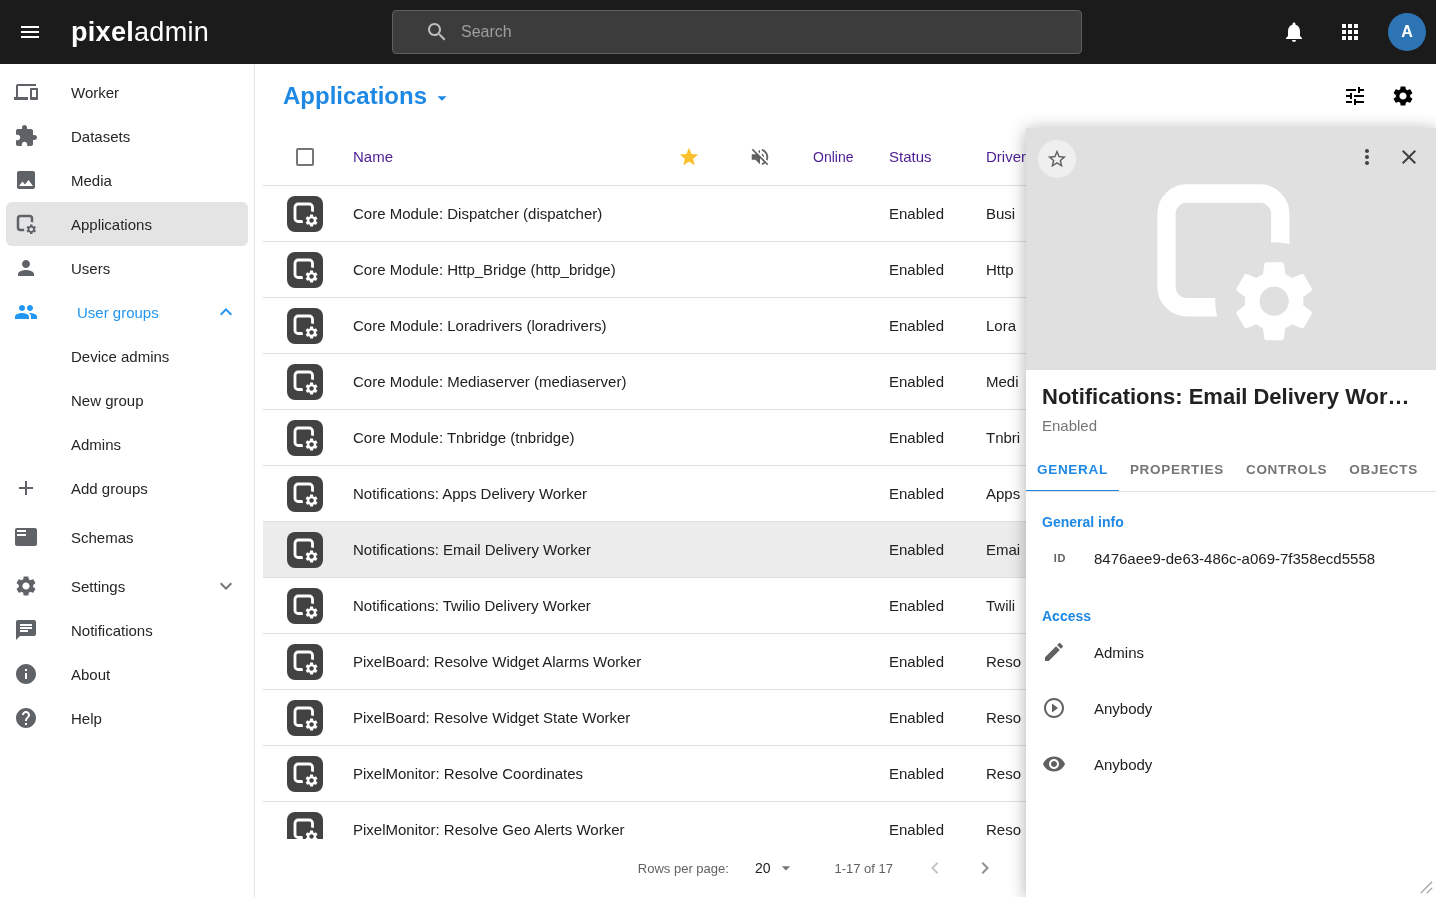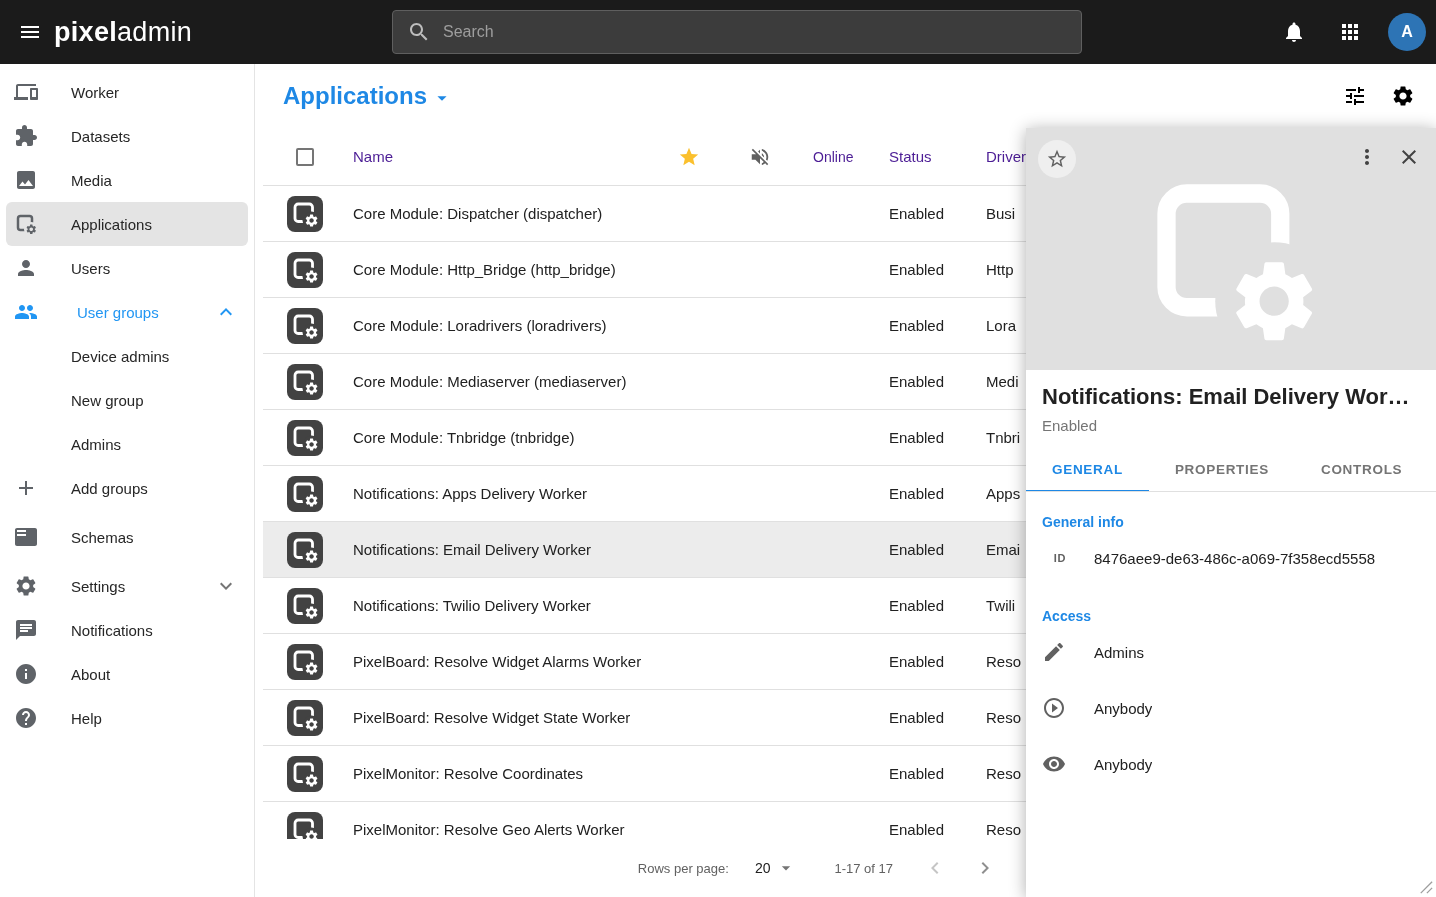--- a/index.html
+++ b/index.html
@@ -5,26 +5,26 @@
   * { box-sizing: border-box; margin: 0; padding: 0; }
   html,body { width:1436px; height:897px; overflow:hidden; background:#fff;
     font-family:"Liberation Sans","DejaVu Sans",sans-serif; color:#212121; }
   button { background:none; border:none; cursor:pointer; font-family:inherit; }
 
   
   .topbar { position:fixed; top:0; left:0; width:1436px; height:64px; background:#1b1b1b;
     display:flex; align-items:center; z-index:40; }
   .icon-btn { width:48px; height:48px; display:flex; align-items:center; justify-content:center; }
   .menu-btn { margin-left:6px; }
-  .brand { margin-left:0; font-size:27px; color:#fff; letter-spacing:.3px; white-space:nowrap; }
+  .brand { margin-left:17px; font-size:27px; color:#fff; letter-spacing:.3px; white-space:nowrap; }
   .brand-bold { font-weight:700; }
   .brand-light { font-weight:400; }
   .searchbar { position:absolute; left:392px; top:10px; width:690px; height:44px;
     background:#3c3c3c; border:1px solid #5f5f5f; border-radius:4px;
-    display:flex; align-items:center; padding:0 14px; }
+    display:flex; align-items:center; padding:0 32px; }
   .searchbar input { flex:1; margin-left:12px; background:transparent; border:none; outline:none;
     color:#e8e8e8; font-size:16px; }
   .searchbar input::placeholder { color:#9e9e9e; }
   .topbar-right { position:absolute; right:10px; display:flex; align-items:center; gap:8px; }
   .avatar { width:38px; height:38px; border-radius:50%; background:#2d74b5; color:#fff;
     display:flex; align-items:center; justify-content:center; font-size:16px; font-weight:700; margin-left:6px; }
 
   
   .sidebar { position:fixed; top:64px; left:0; width:255px; bottom:0; background:#fff;
     border-right:1px solid #e4e4e4; padding-top:6px; z-index:30; overflow:hidden; }
@@ -98,21 +98,21 @@
   .hero-star { position:absolute; left:12px; top:12px; width:38px; height:38px; border-radius:50%;
     background:#efefef; display:flex; align-items:center; justify-content:center; color:#616161; }
   .hero-star svg { width:22px; height:22px; }
   .hero-actions { position:absolute; right:6px; top:8px; display:flex; }
   .hero-actions button { width:42px; height:42px; display:flex; align-items:center; justify-content:center; color:#424242; }
   .hero-actions svg { width:24px; height:24px; }
   .panel-title { margin:14px 16px 0; font-size:22px; font-weight:700; color:#212121;
     white-space:nowrap; overflow:hidden; text-overflow:ellipsis; }
   .panel-subtitle { margin:7px 16px 0; font-size:15px; color:#757575; }
   .tabs { margin-top:16px; border-bottom:1px solid #e0e0e0; display:flex; white-space:nowrap; overflow:hidden; }
-  .tab { padding:12px 26px 13px; font-size:13.5px; font-weight:700; letter-spacing:.7px;
+  .tab { padding:12px 11px 13px; font-size:13.5px; font-weight:700; letter-spacing:.7px;
     color:#757575; cursor:pointer; }
   .tab.active { color:#1e88e5; border-bottom:2px solid #1e88e5; margin-bottom:-1px; }
   .section-label { margin:22px 16px 0; color:#1e88e5; font-size:14px; font-weight:700; }
   .prow { height:56px; display:flex; align-items:center; padding:0 16px; font-size:15px; cursor:pointer; }
   .prow .p-icon { width:24px; height:24px; color:#616161; flex:0 0 24px; }
   .prow .p-text { margin-left:28px; white-space:nowrap; overflow:hidden; }
   .id-glyph { width:24px; text-align:right; font-size:11px; font-weight:700;
     letter-spacing:.6px; color:#616161; flex:0 0 24px; }
   .resize-handle { position:absolute; right:3px; bottom:3px; width:14px; height:14px; color:#9e9e9e; cursor:nwse-resize; }
 

